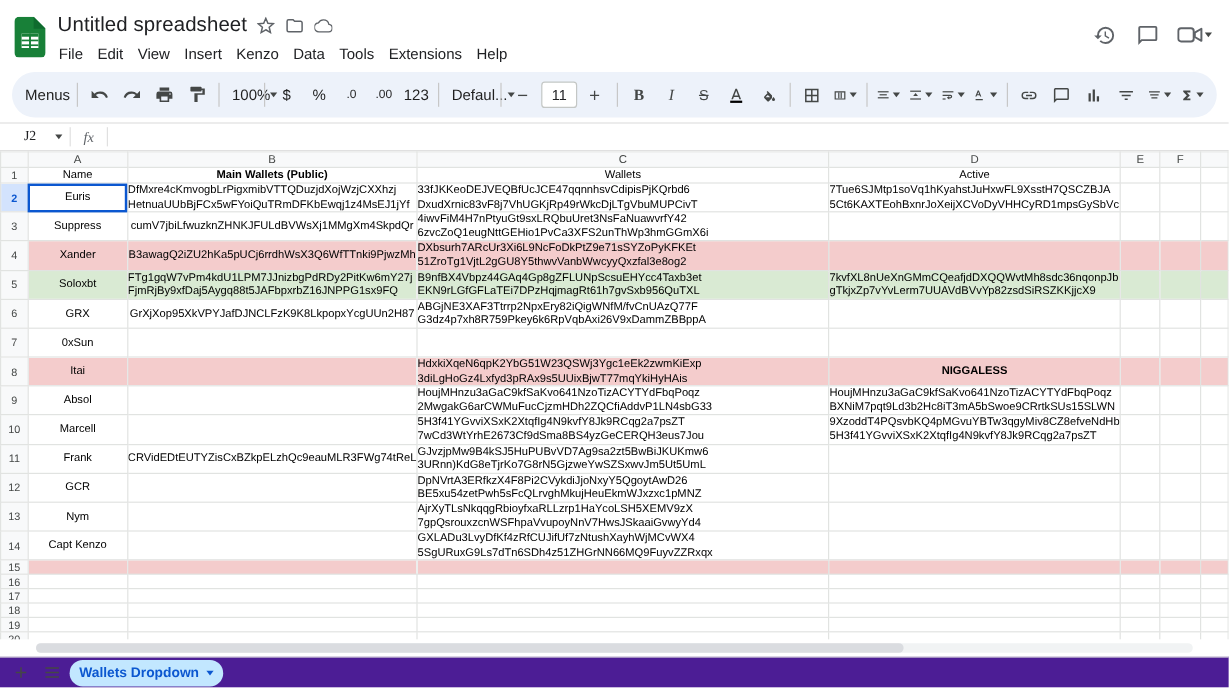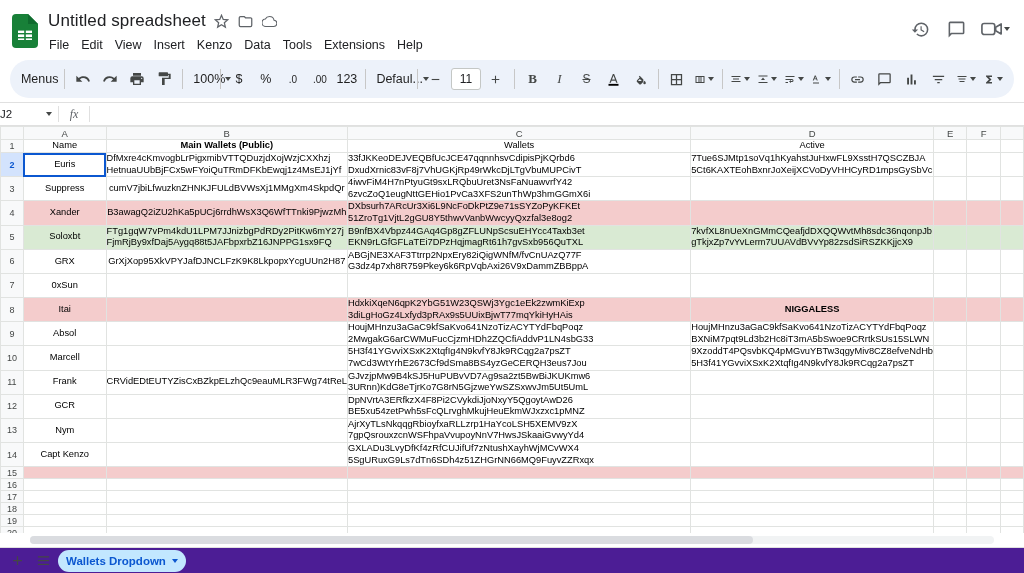--- a/index.html
+++ b/index.html
@@ -46,21 +46,21 @@
   .tb-font { width: 76px; display: flex; align-items: center; justify-content: space-between; padding: 0 2px 0 6px; }
   .tb-fontsize { display: flex; align-items: center; height: 24px; gap: 0px; }
   .fs-box { width: 30px; height: 22px; border: 1px solid #c4c7c5; border-radius: 3px; background: #fff; display: flex; align-items: center; justify-content: center; font-size: 12px; margin: 0 2px; }
   .caret { width: 0; height: 0; border-left: 3.5px solid transparent; border-right: 3.5px solid transparent; border-top: 4px solid #444746; }
   .bold-i { font-weight: bold; font-size: 13px; font-family: "Liberation Serif", serif; }
   .ital-i { font-style: italic; font-size: 13px; font-family: "Liberation Serif", serif; }
   .strike-i { text-decoration: line-through; font-size: 12px; }
 
   
   .formulabar { height: 24px; display: flex; align-items: center; border-top: 1px solid #e0e0e0; border-bottom: 1px solid #e0e0e0; background: #fff; flex: none; }
-  .namebox { width: 58px; display: flex; align-items: center; justify-content: space-between; padding: 0 6px 0 0; font-size: 11.5px; color: #202124; }
+  .namebox { width: 58px; display: flex; align-items: center; justify-content: space-between; padding: 0 6px 0 20px; font-size: 11.5px; color: #202124; font-family: Liberation Serif, serif; }
   .fb-sep { width: 1px; height: 16px; background: #e0e0e0; }
   .fx { width: 30px; text-align: center; font-size: 12px; font-style: italic; color: #5f6368; font-family: "Liberation Serif", serif; }
   .fb-input { flex: 1; font-size: 11.5px; color: #202124; padding-left: 2px; }
 
   
   .gridwrap { flex: 1; position: relative; overflow: hidden; background: #fff; }
   table.grid { border-collapse: collapse; table-layout: fixed; font-size: 9.5px; }
   table.grid th, table.grid td { border: 1px solid #e1e3e1; padding: 0; overflow: hidden; }
   .corner { width: 25px; height: 13px; background: #f8f9fa; }
   th.colhead {

